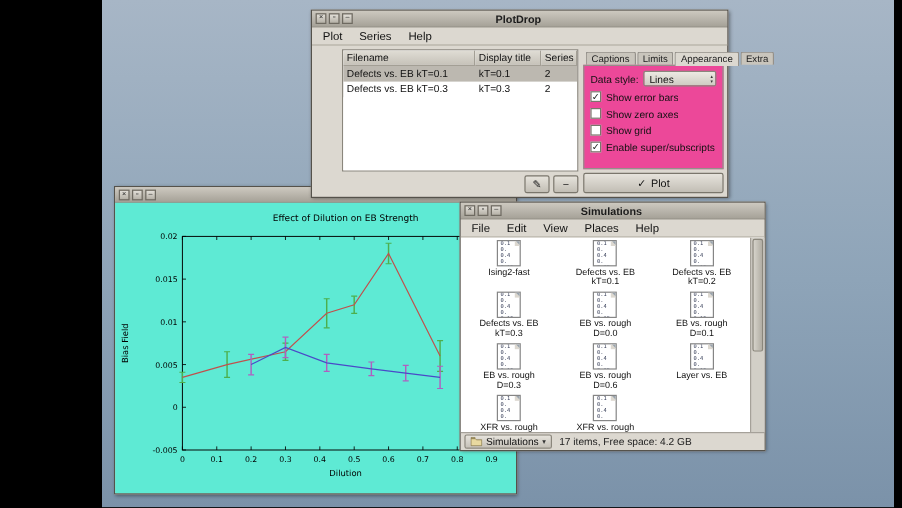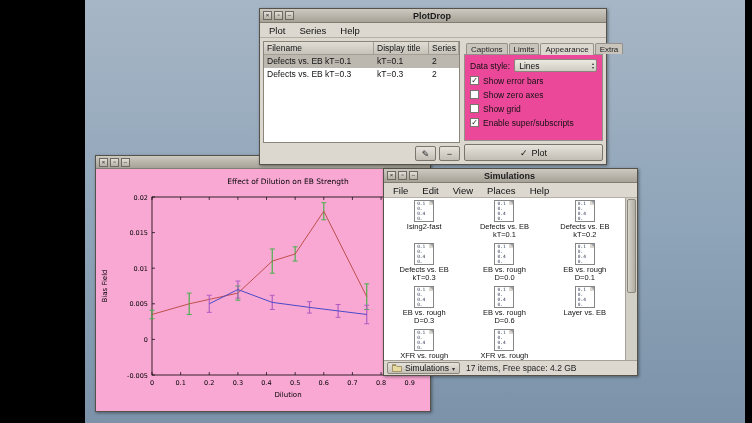--- a/index.html
+++ b/index.html
@@ -19,21 +19,21 @@
             border:1px solid #6e6a61; font-size:6px; line-height:7px; text-align:center;
             color:#222; cursor:default; }
   .tb-title { flex:1; text-align:center; font-size:9px; font-weight:bold; color:#1c1c1c;
               margin-right:33px; white-space:nowrap; overflow:hidden; }
   .menubar { height:15px; flex:0 0 15px; background:#dcd8d0; border-bottom:1px solid #b3afa5;
              display:flex; align-items:center; font-size:9.5px; color:#111; padding:0 2px; }
   .menu-item { padding:1px 7px; }
 
   
   .plotdrop { left:259px; top:8px; width:348px; height:157px; z-index:30; }
-  .pd-content { flex:1; display:flex; gap:4px; padding:3px; min-height:0; }
+  .pd-content { flex:1; display:flex; gap:4px; padding:3px; min-height:0;margin-left:22px; }
   .pd-left { width:197px; display:flex; flex-direction:column; }
   .pd-table { flex:1; border:1px solid #8a867c; background:#fff; overflow:hidden;
               display:flex; flex-direction:column; }
   .pd-tr { display:flex; height:13px; flex:0 0 13px; }
   .pd-head .pd-td { background:linear-gradient(180deg,#e0ddd5,#c6c2b9); border-right:1px solid #a39f95;
                     border-bottom:1px solid #a39f95; font-size:8.5px; color:#111; }
   .pd-td { padding:1px 3px; font-size:8.5px; white-space:nowrap; overflow:hidden; color:#111; }
   .c1 { width:110px; } .c2 { width:55px; } .c3 { flex:1; }
   .pd-row.sel { background:#bcb8b0; }
   .pd-fill { flex:1; background:#fff; }
@@ -63,21 +63,21 @@
   .cb.checked::before { content:"\2713"; }
   .cb-label { font-size:8.5px; color:#111; white-space:nowrap; overflow:hidden; }
   .plot-btn { height:17px; flex:0 0 17px; margin-top:3px;
               background:linear-gradient(180deg,#e6e3dc,#c2beb5); border:1px solid #7a766c;
               border-radius:2px; font-size:9px; color:#111; display:flex; align-items:center;
               justify-content:center; gap:4px; font-family:"Liberation Sans",sans-serif; }
 
   
   .gnuplot { left:95px; top:155px; width:336px; height:257px; z-index:10; }
   .gp-titlebar { height:13px; flex:0 0 13px; }
-  .plot-canvas { flex:1; background:#f9a8d4; min-height:0; }
+  .plot-canvas { flex:1; background:#5eead4; min-height:0; }
   svg text { font-family:"DejaVu Sans", sans-serif; }
 
   
   .simwin { left:383px; top:168px; width:255px; height:208px; z-index:20; }
   .sim-body { flex:1; position:relative; background:#fff; min-height:0; overflow:hidden; }
   .files { position:absolute; left:0; top:0; right:12px; bottom:0; overflow:hidden;
            display:grid; grid-template-columns:repeat(3,1fr); grid-auto-rows:43px;
            padding-top:2px; }
   .file { display:flex; flex-direction:column; align-items:center; gap:1px; }
   .doc { position:relative; width:20px; height:22px; background:#fff; border:1px solid #858585;

